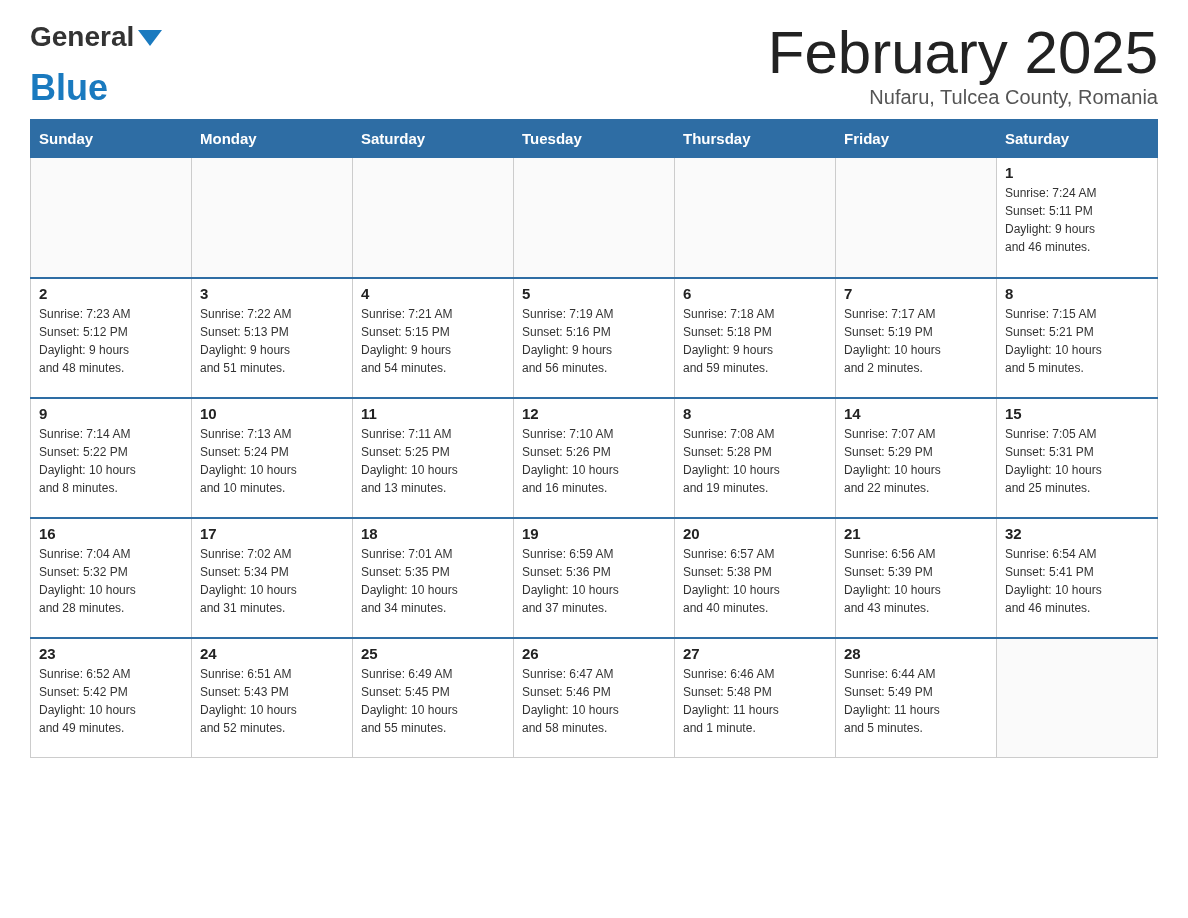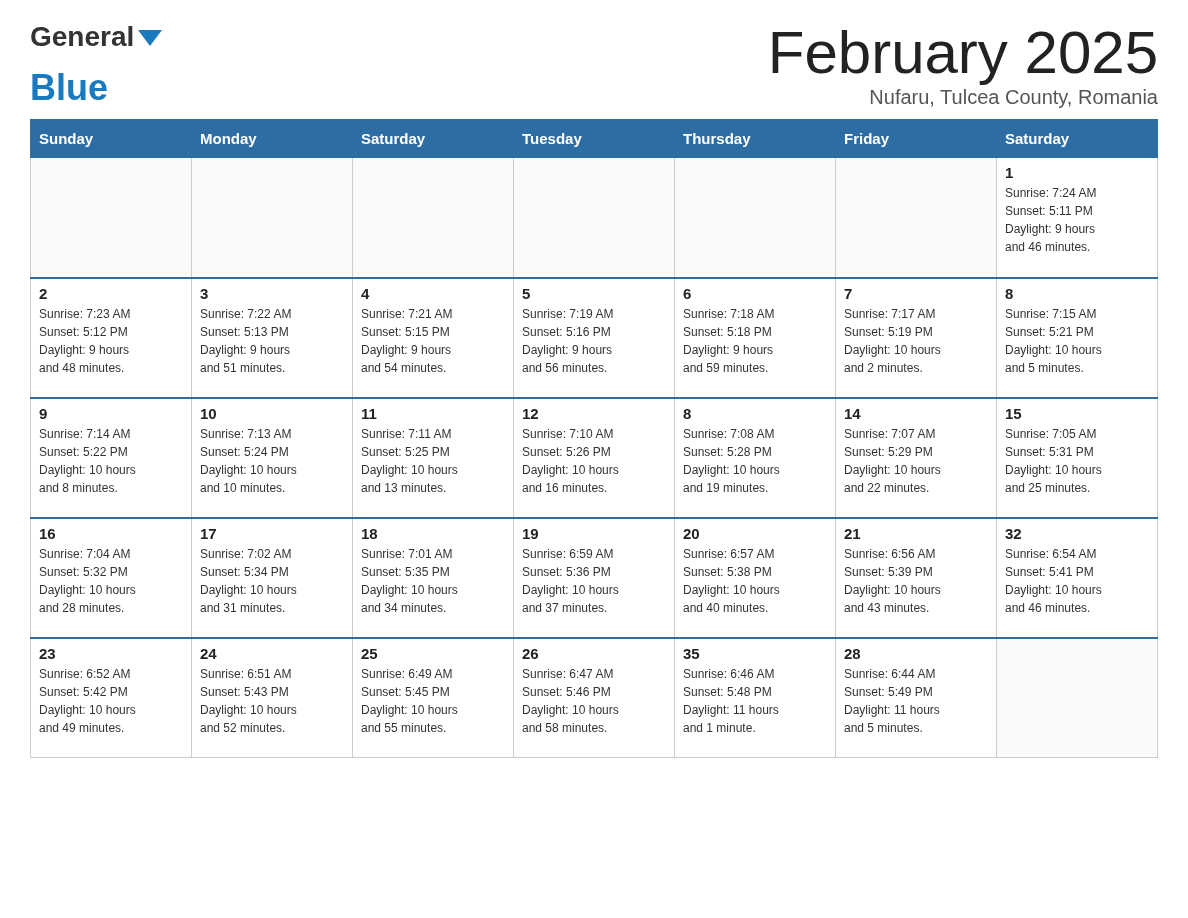--- a/index.html
+++ b/index.html
@@ -244,21 +244,21 @@
         </td>
         <td>
           <div class="day-number">25</div>
           <div class="day-info">Sunrise: 6:49 AM<br>Sunset: 5:45 PM<br>Daylight: 10 hours<br>and 55 minutes.</div>
         </td>
         <td>
           <div class="day-number">26</div>
           <div class="day-info">Sunrise: 6:47 AM<br>Sunset: 5:46 PM<br>Daylight: 10 hours<br>and 58 minutes.</div>
         </td>
         <td>
-          <div class="day-number">35</div>
+          <div class="day-number">27</div>
           <div class="day-info">Sunrise: 6:46 AM<br>Sunset: 5:48 PM<br>Daylight: 11 hours<br>and 1 minute.</div>
         </td>
         <td>
           <div class="day-number">28</div>
           <div class="day-info">Sunrise: 6:44 AM<br>Sunset: 5:49 PM<br>Daylight: 11 hours<br>and 5 minutes.</div>
         </td>
         <td class="empty"></td>
       </tr>
     </tbody>
 </table>

